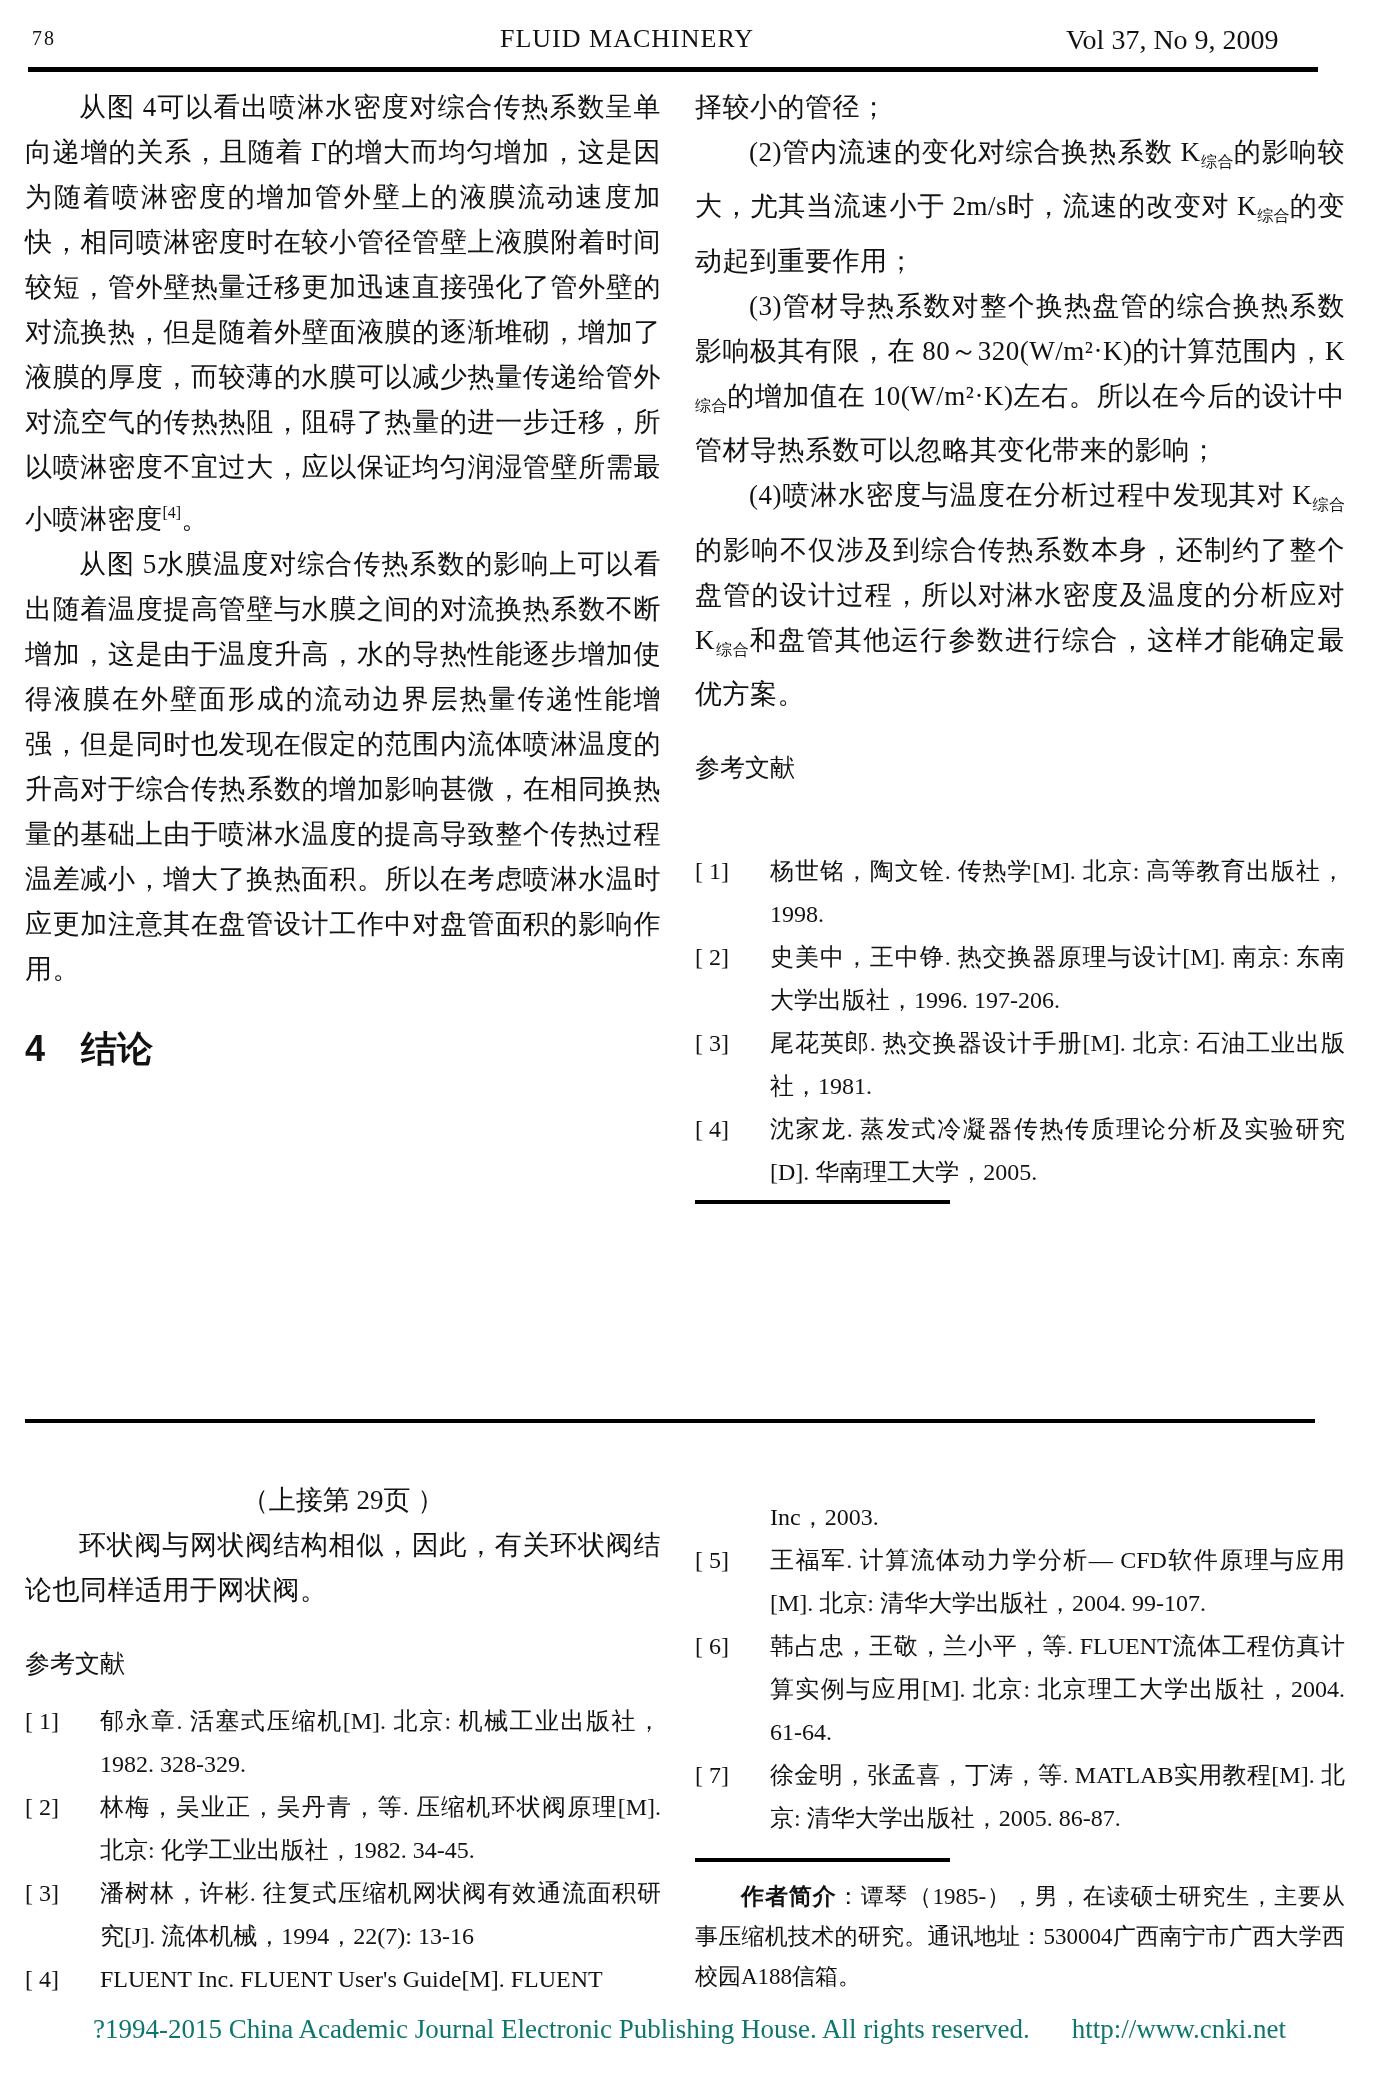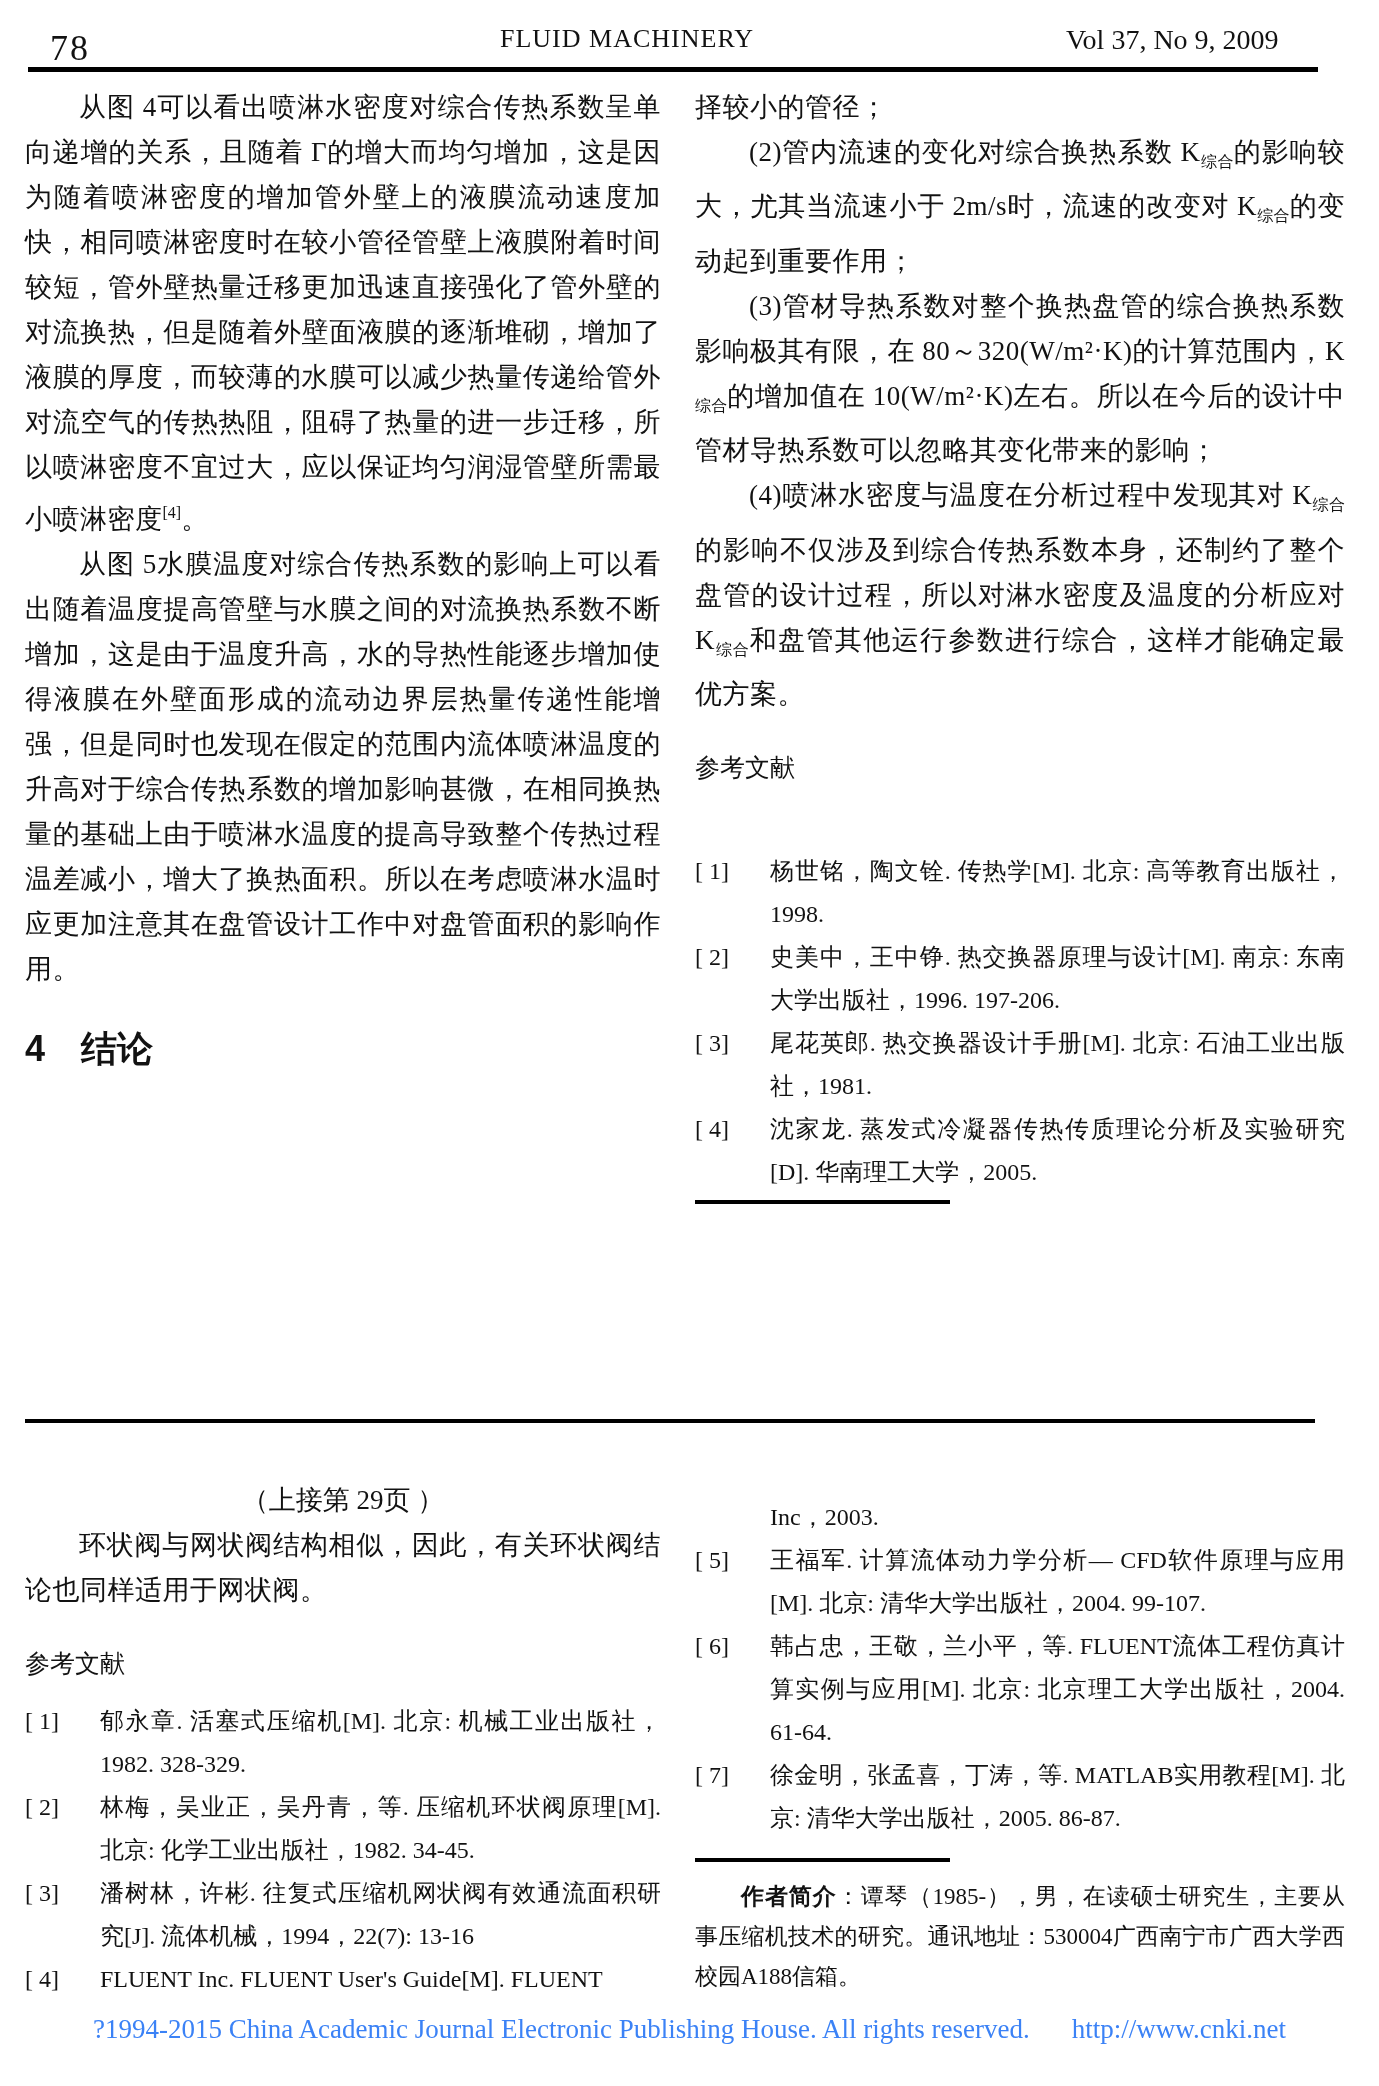--- a/index.html
+++ b/index.html
@@ -6,21 +6,21 @@
   body {
     width: 1379px; height: 2086px;
     background: #ffffff;
     position: relative;
     font-family: "Liberation Serif", "DejaVu Serif", serif;
     color: #121212;
     overflow: hidden;
   }
   .abs { position: absolute; }
   
-  #page-number { left: 50px; top: 27px; font-size: 36px; letter-spacing: 2px; text-align: right; }
+  #page-number { left: 32px; top: 27px; font-size: 20px; letter-spacing: 2px; text-align: right; }
   #journal-title { left: 500px; top: 24px; font-size: 26px; letter-spacing: 1px; }
   #volume-info { left: 1066px; top: 24px; font-size: 28px; }
   #header-rule { left: 28px; top: 67px; width: 1290px; height: 5px; background: #000; }
   
   #col-left-top  { left: 25px;  top: 85px;  width: 636px; }
   #col-right-top { left: 695px; top: 85px;  width: 650px; }
   #article-divider { left: 25px; top: 1419px; width: 1290px; height: 4px; background: #000; }
   #col-left-bottom  { left: 25px;  top: 1478px; width: 636px; }
   #col-right-bottom { left: 695px; top: 1478px; width: 650px; }
   
@@ -50,21 +50,21 @@
   .bio {
     font-size: 23px; line-height: 40px; text-align: justify;
     text-indent: 2em; margin: 34px 0 0 0;
   }
   .bio-label { font-family: "Liberation Sans", sans-serif; font-weight: 700; }
   .cont-note { font-size: 27px; line-height: 45px; margin: 0; text-align: center; }
   
   #footer {
     left: 0; top: 2012px; width: 1379px;
     display: flex; justify-content: center; gap: 42px;
-    color: #3b82f6; font-size: 27px; line-height: 34px;
+    color: #0f766e; font-size: 27px; line-height: 34px;
   }
 </style>
 </head>
 <body>
 
 <div class="abs" id="page-number">78</div>
 <div class="abs" id="journal-title">FLUID MACHINERY</div>
 <div class="abs" id="volume-info">Vol 37, No 9, 2009</div>
 <div class="abs" id="header-rule"></div>
 

